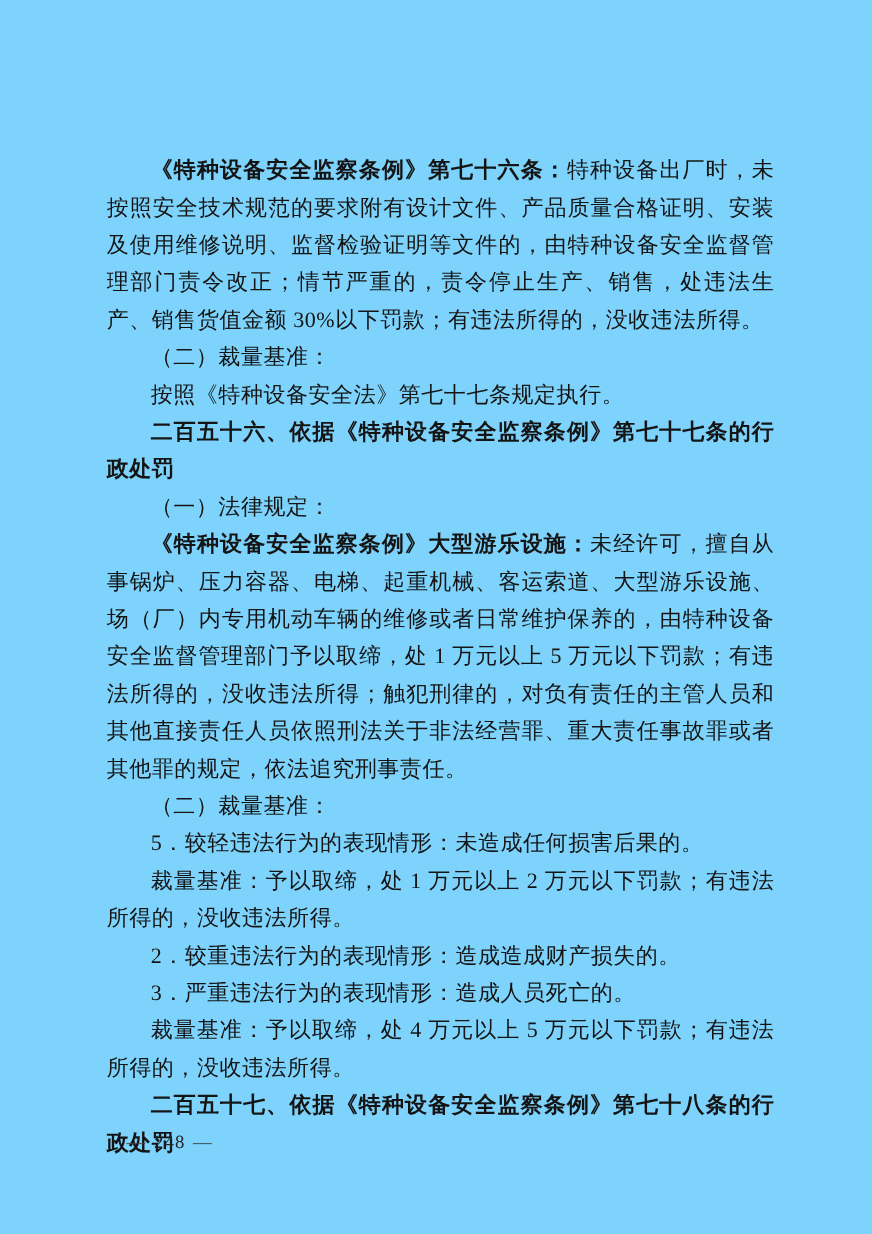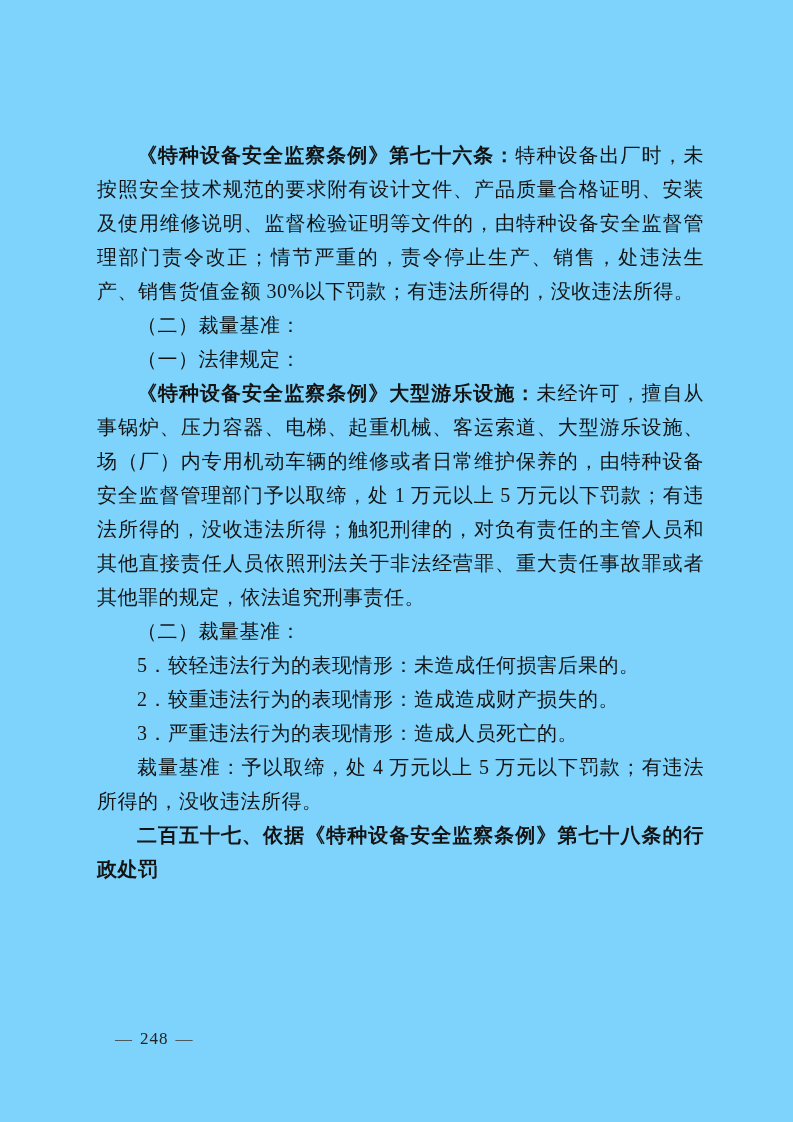--- a/index.html
+++ b/index.html
@@ -54,24 +54,27 @@
   }
 </style>
 </head>
 <body>
 
 <div class="page">
 
   <main class="doc-body">
       <p class="body-para"><span class="seg bold">《特种设备安全监察条例》第七十六条：</span><span class="seg">特种设备出厂时，未按照安全技术规范的要求附有设计文件、产品质量合格证明、安装及使用维修说明、监督检验证明等文件的，由特种设备安全监督管理部门责令改正；情节严重的，责令停止生产、销售，处违法生产、销售货值金额 30%以下罚款；有违法所得的，没收违法所得。</span></p>
       <p class="body-para"><span class="seg">（二）裁量基准：</span></p>
+      <p class="body-para"><span class="seg">按照《特种设备安全法》第七十七条规定执行。</span></p>
+      <p class="heading"><span class="seg bold">二百五十六、依据《特种设备安全监察条例》第七十七条的行政处罚</span></p>
       <p class="body-para"><span class="seg">（一）法律规定：</span></p>
       <p class="body-para"><span class="seg bold">《特种设备安全监察条例》大型游乐设施：</span><span class="seg">未经许可，擅自从事锅炉、压力容器、电梯、起重机械、客运索道、大型游乐设施、场（厂）内专用机动车辆的维修或者日常维护保养的，由特种设备安全监督管理部门予以取缔，处 1 万元以上 5 万元以下罚款；有违法所得的，没收违法所得；触犯刑律的，对负有责任的主管人员和其他直接责任人员依照刑法关于非法经营罪、重大责任事故罪或者其他罪的规定，依法追究刑事责任。</span></p>
       <p class="body-para"><span class="seg">（二）裁量基准：</span></p>
       <p class="body-para"><span class="seg">5．较轻违法行为的表现情形：未造成任何损害后果的。</span></p>
+      <p class="body-para"><span class="seg">裁量基准：予以取缔，处 1 万元以上 2 万元以下罚款；有违法所得的，没收违法所得。</span></p>
       <p class="body-para"><span class="seg">2．较重违法行为的表现情形：造成造成财产损失的。</span></p>
       <p class="body-para"><span class="seg">3．严重违法行为的表现情形：造成人员死亡的。</span></p>
       <p class="body-para"><span class="seg">裁量基准：予以取缔，处 4 万元以上 5 万元以下罚款；有违法所得的，没收违法所得。</span></p>
       <p class="heading"><span class="seg bold">二百五十七、依据《特种设备安全监察条例》第七十八条的行政处罚</span></p>
     </main>
 
   <div class="page-footer">
     <span class="dash">—</span><span>248</span><span class="dash">—</span>
   </div>
 

